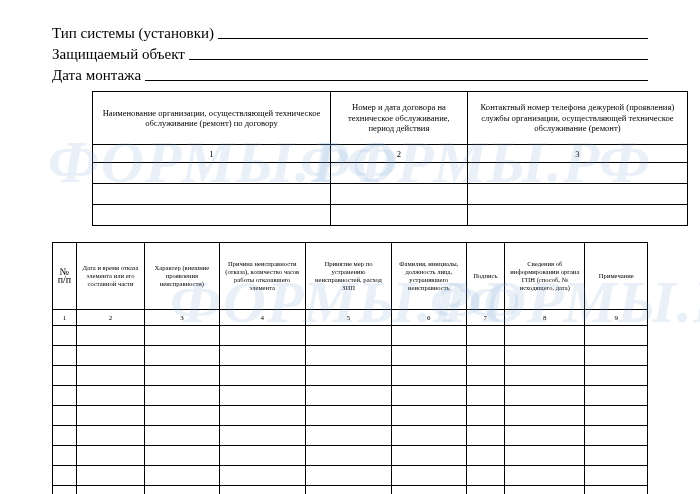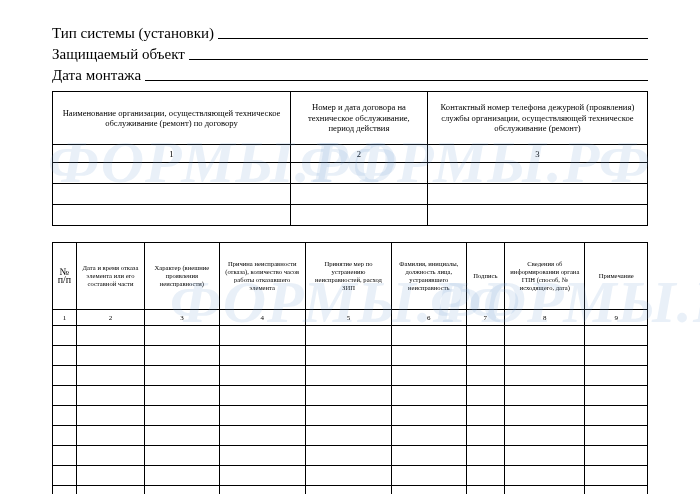--- a/index.html
+++ b/index.html
@@ -74,20 +74,21 @@
     border: 1px solid #000;
     padding: 2px 3px;
     vertical-align: middle;
     text-align: center;
     font-weight: normal;
   }
 
   
   .t1 {
     margin-top: 6px;
+    margin-left: 40px;
   }
   .t1 th {
     font-size: 8.6px;
     line-height: 10.5px;
     height: 46px;
     padding: 3px 6px;
   }
   .t1 td.numrow {
     font-size: 8.6px;
     height: 13px;

